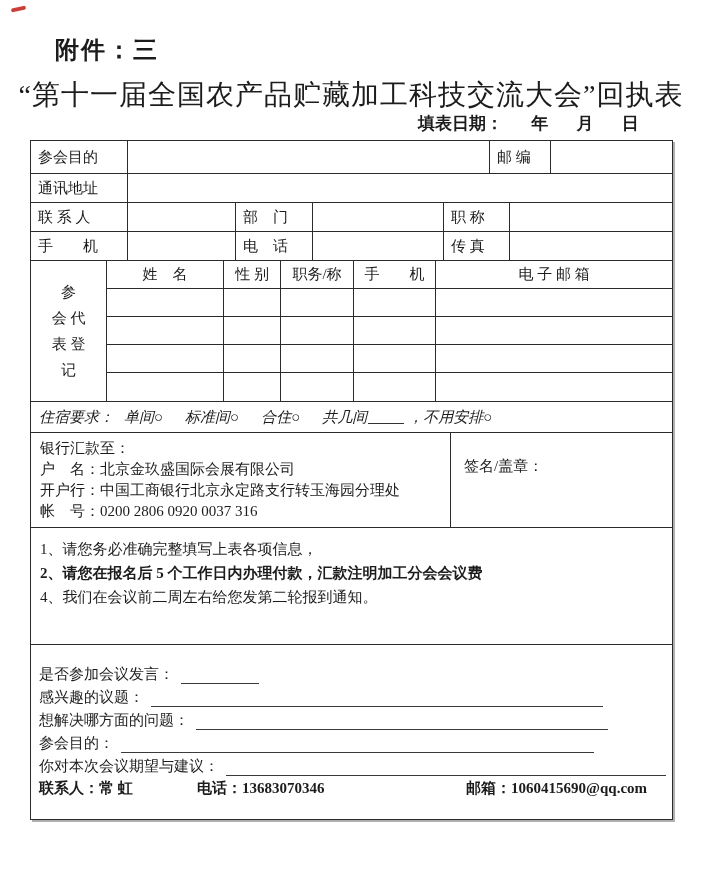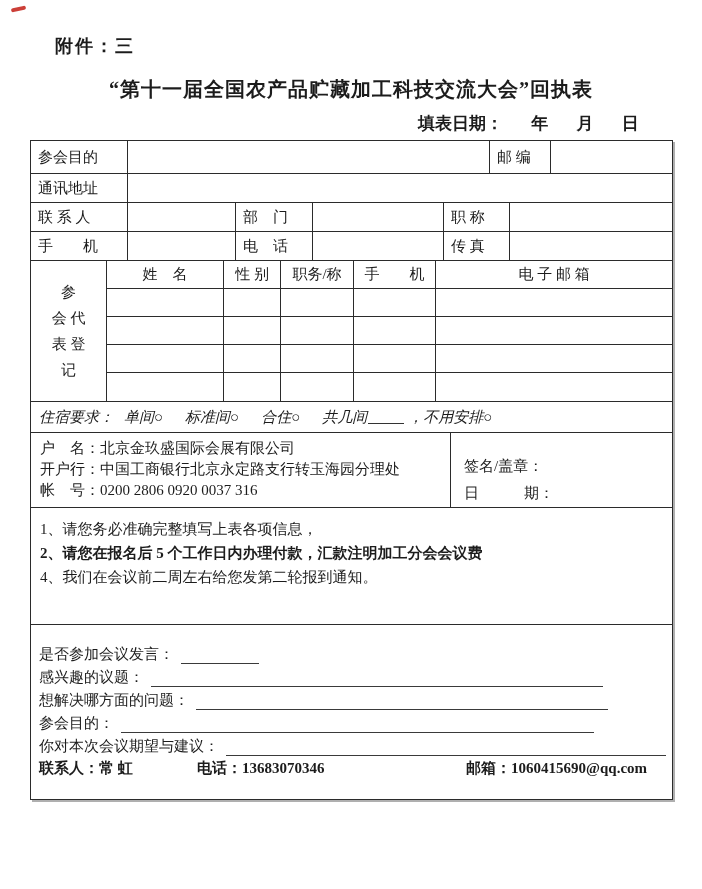--- a/index.html
+++ b/index.html
@@ -8,25 +8,25 @@
     width:702px; height:889px; position:relative; overflow:hidden;
     font-family:"Liberation Serif","DejaVu Serif",serif;
     color:#1c1c1c;
   }
   .red-mark {
     position:absolute; left:11px; top:7px; width:15px; height:4px;
     background:#c62a22; transform:rotate(-12deg); border-radius:2px; opacity:.9;
   }
   .attachment {
     position:absolute; left:55px; top:34px;
-    font-size:18px; font-weight:bold; letter-spacing:2px;
+    font-size:24px; font-weight:bold; letter-spacing:2px;
   }
   .doc-title {
     position:absolute; left:0; top:76px; width:100%;
-    text-align:center; font-size:20px; font-weight:bold; letter-spacing:1px;
+    text-align:center; font-size:28px; font-weight:normal; letter-spacing:1px;
   }
   .dateline {
     position:absolute; left:418px; top:112px;
     font-size:17px; font-weight:bold;
   }
   .dateline .dfield { margin-left:24px; }
 
   .form-table {
     position:absolute; left:30px; top:140px; width:643px;
     border:1px solid #2b2b2b;
@@ -186,27 +186,27 @@
       <span class="opt">合住○</span>
       <span>共几间</span>
       <span class="blank-s"></span>
       <span>，</span>
       <span>不用安排○</span>
     </div>
   </div>
 
   <div class="tr">
     <div class="bank-left">
+      <div>银行汇款至：</div>
       <div>户　名：北京金玖盛国际会展有限公司</div>
       <div>开户行：中国工商银行北京永定路支行转玉海园分理处</div>
       <div>帐　号：0200 2806 0920 0037 316</div>
     </div>
     <div class="bank-right">
       <div>签名/盖章：</div>
-      <div>日　　　期：</div>
     </div>
   </div>
 
   <div class="tr">
     <div class="notes grow">
       <div>1、请您务必准确完整填写上表各项信息，</div>
       <div class="bold">2、请您在报名后 5 个工作日内办理付款，汇款注明加工分会会议费</div>
       <div>4、我们在会议前二周左右给您发第二轮报到通知。</div>
     </div>
   </div>

